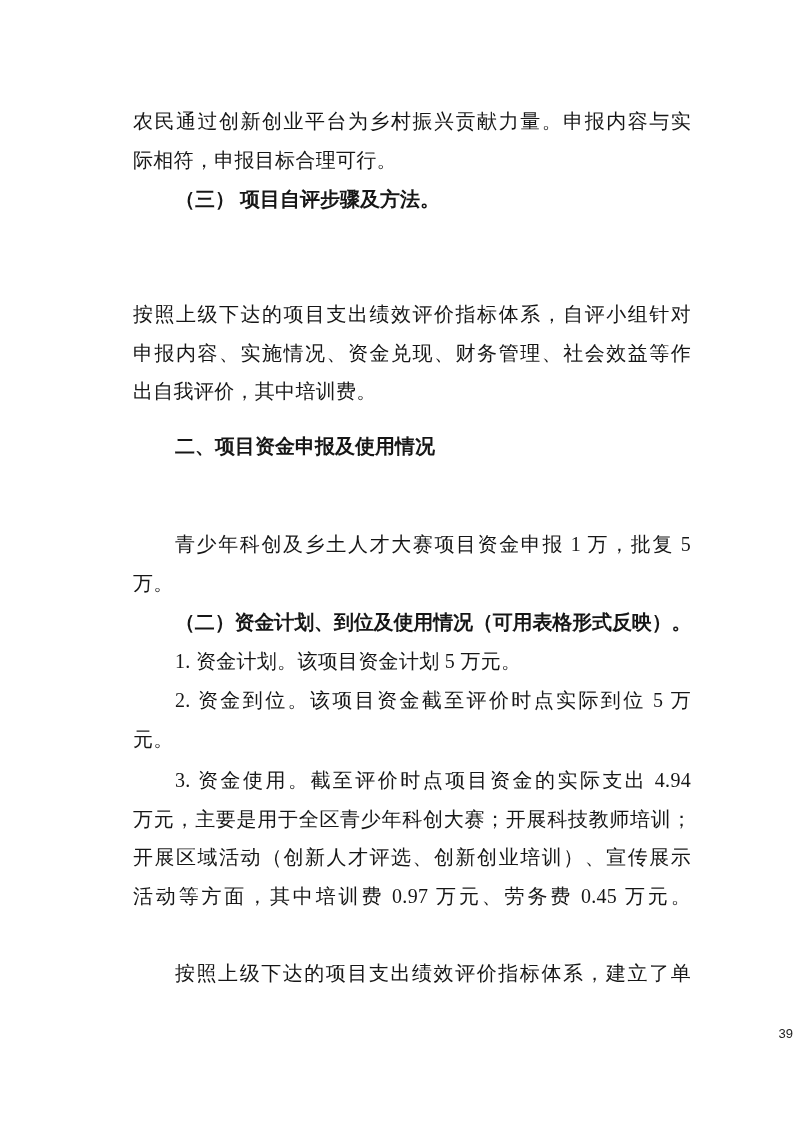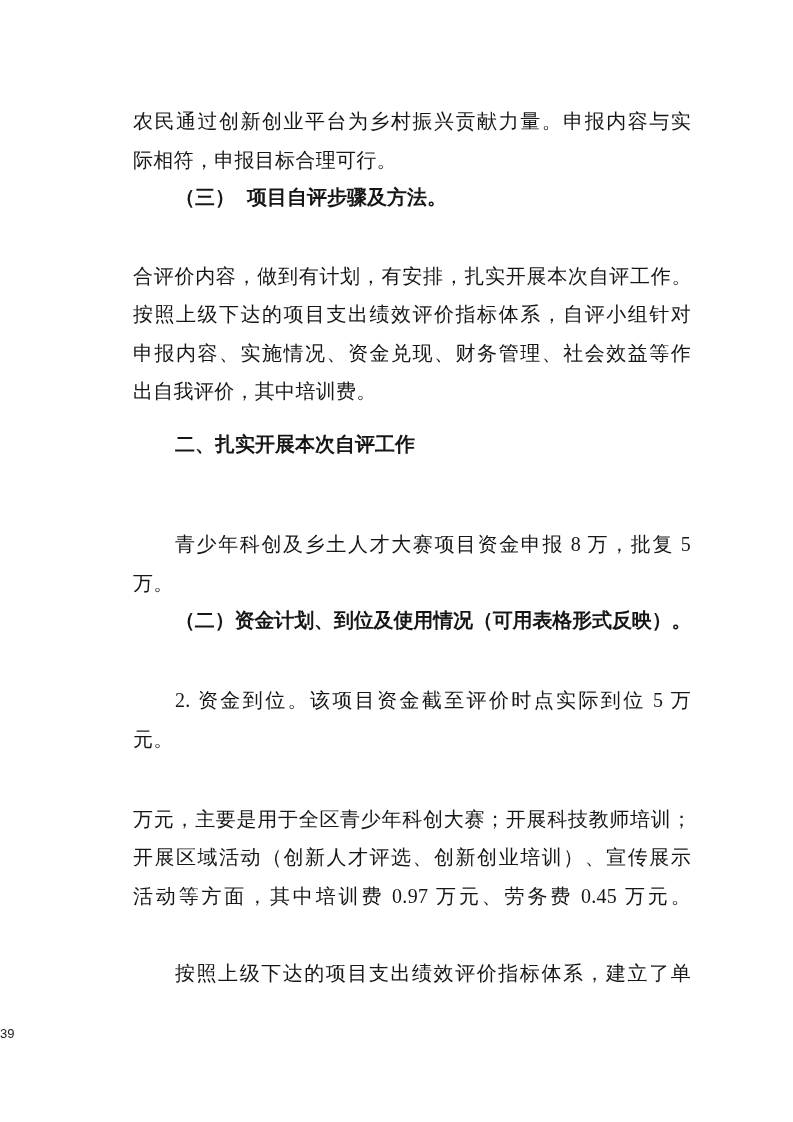--- a/index.html
+++ b/index.html
@@ -30,56 +30,57 @@
   .j {
     text-align: justify;
     text-align-last: justify;
   }
   
   .ind {
     text-indent: 42px;
   }
   
   .b {
-    font-family: Liberation Mono, monospace;
+    font-family: Liberation Serif, serif;
     font-weight: bold;
     letter-spacing: 0px;
   }
   
   .tight {
     letter-spacing: -0.5px;
   }
   .page-number {
     position: absolute;
     left: 0;
     width: 793px;
-    text-align: left;
+    text-align: right;
     font-size: 13px;
     font-family: "Liberation Sans", "DejaVu Sans", sans-serif;
     color: #222222;
   }
 </style>
 </head>
 <body>
 
 <div class="page">
 
   <div class="line j" style="top:106px">农民通过创新创业平台为乡村振兴贡献力量。申报内容与实</div>
   <div class="line" style="top:145px">际相符，申报目标合理可行。</div>
   <div class="line b ind" style="top:184px">（三） 项目自评步骤及方法。</div>
-  <div class="line j tight" style="top:261px">合评价内容，做到有计划，有安排，扎实开展本次自评工作。</div>
   <div class="line j" style="top:299px">按照上级下达的项目支出绩效评价指标体系，自评小组针对</div>
   <div class="line j" style="top:338px">申报内容、实施情况、资金兑现、财务管理、社会效益等作</div>
   <div class="line" style="top:376px">出自我评价，其中培训费。</div>
-  <div class="line b ind" style="top:431px">二、扎实开展本次自评工作</div>
-  <div class="line j ind" style="top:529px">青少年科创及乡土人才大赛项目资金申报 8 万，批复 5</div>
+  <div class="line b ind" style="top:431px">二、项目资金申报及使用情况</div>
+  <div class="line j ind" style="top:529px">青少年科创及乡土人才大赛项目资金申报 1 万，批复 5</div>
   <div class="line" style="top:568px">万。</div>
   <div class="line b j ind tight" style="top:607px">（二）资金计划、到位及使用情况（可用表格形式反映）。</div>
+  <div class="line ind" style="top:646px">1. 资金计划。该项目资金计划 5 万元。</div>
   <div class="line j ind" style="top:685px">2. 资金到位。该项目资金截至评价时点实际到位 5 万</div>
   <div class="line" style="top:724px">元。</div>
+  <div class="line j ind" style="top:765px">3. 资金使用。截至评价时点项目资金的实际支出 4.94</div>
   <div class="line j tight" style="top:804px">万元，主要是用于全区青少年科创大赛；开展科技教师培训；</div>
   <div class="line j" style="top:842px">开展区域活动（创新人才评选、创新创业培训）、宣传展示</div>
   <div class="line j" style="top:881px">活动等方面，其中培训费 0.97 万元、劳务费 0.45 万元。</div>
   <div class="line j ind" style="top:958px">按照上级下达的项目支出绩效评价指标体系，建立了单</div>
 
   <div class="page-number" style="top:1026px">39</div>
 
 </div>
 
 </body></html>

